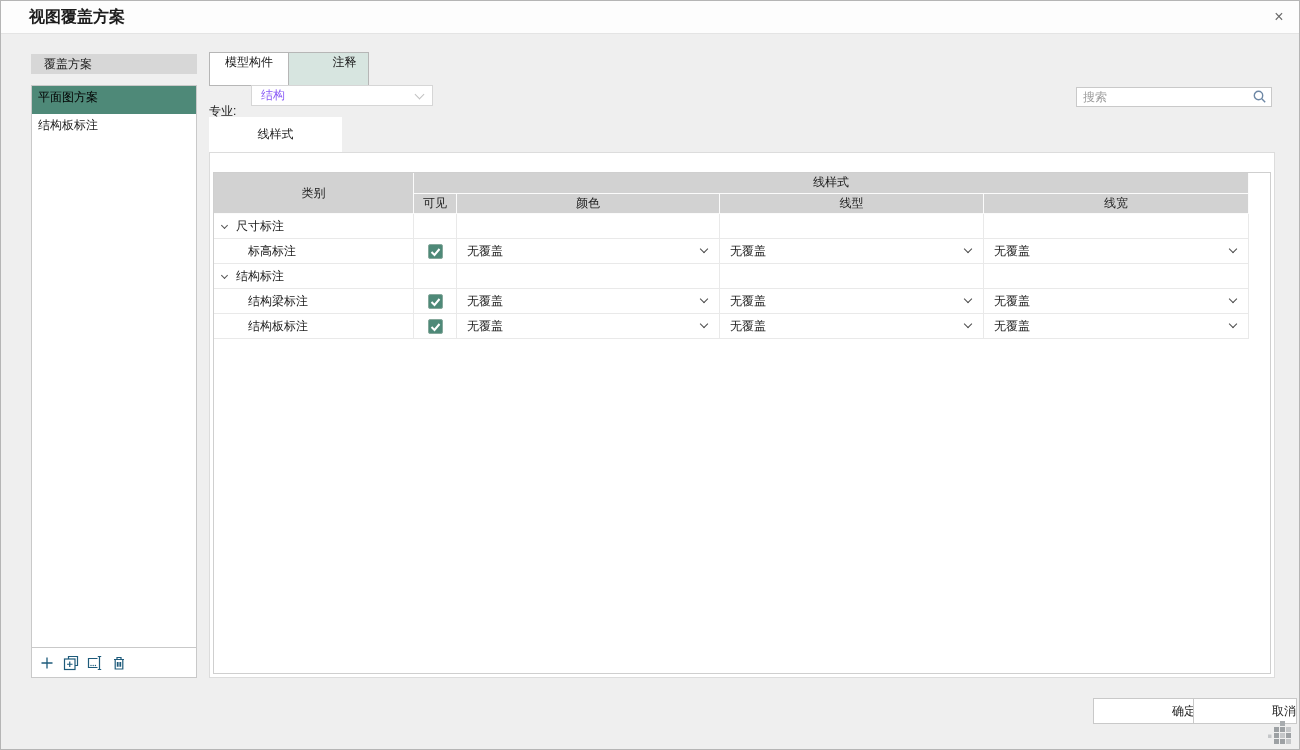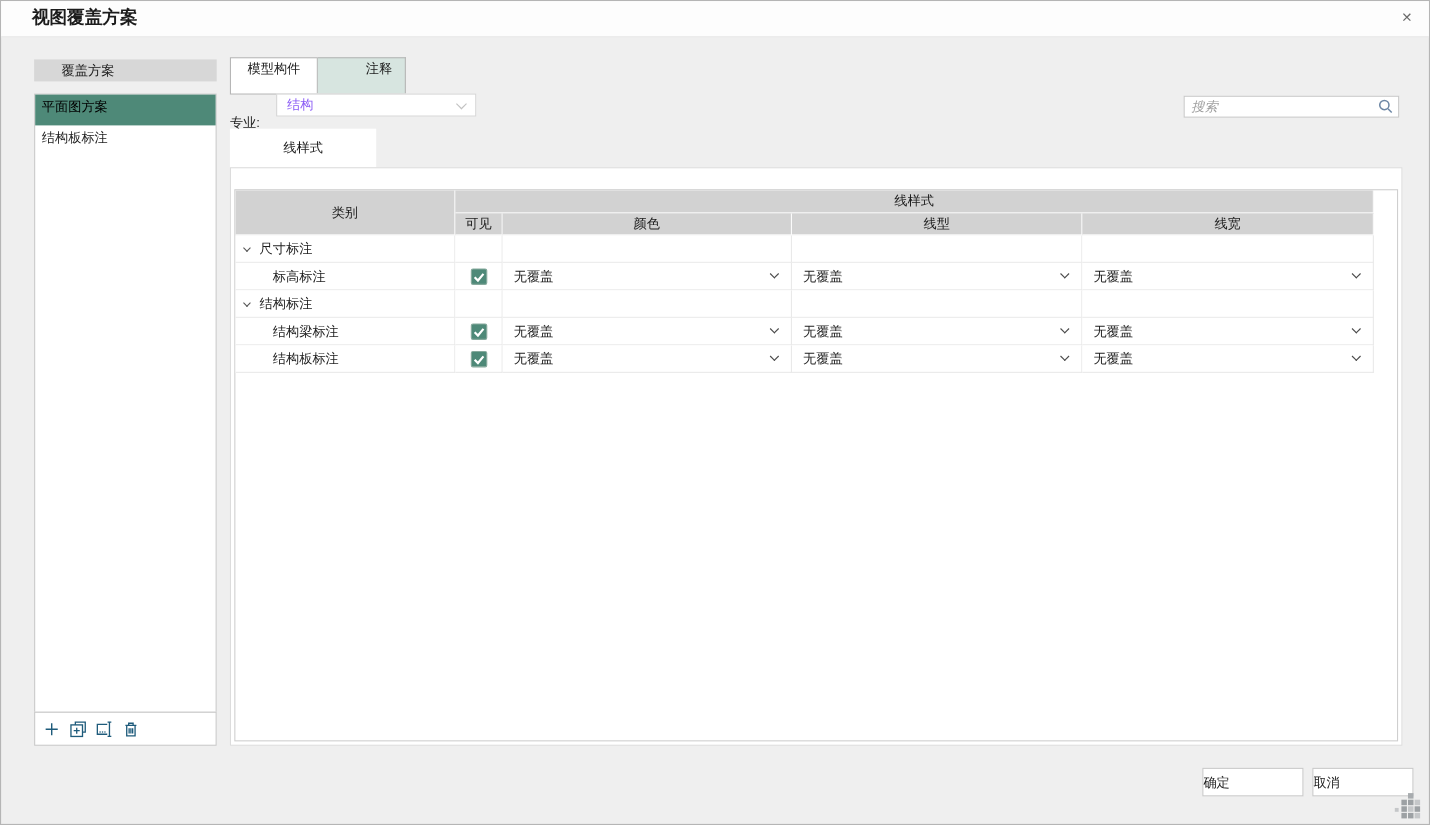--- a/index.html
+++ b/index.html
@@ -11,21 +11,21 @@
 
   
   .titlebar { position:absolute; left:0; top:0; right:0; height:33px; background:#fdfdfd;
               border-bottom:1px solid #e4e4e4; }
   .title { position:absolute; left:28px; top:0; line-height:32px; font-size:16px; font-weight:bold; }
   .close-btn { position:absolute; right:10px; top:6px; width:20px; height:20px; line-height:19px;
                text-align:center; font-size:16px; color:#6b6b6b; cursor:default; }
 
   
   .scheme-label { position:absolute; left:30px; top:53px; width:166px; height:20px;
-                  background:#d7d7d7; line-height:20px; padding-left:25px; }
+                  background:#d7d7d7; line-height:20px; padding-left:13px; }
   .scheme-list { position:absolute; left:30px; top:84px; width:166px; height:563px;
                  background:#fff; border:1px solid #c9c9c9; }
   .scheme-item { height:28px; line-height:22px; padding-left:6px; }
   .scheme-item.selected { background:#4e8978; color:#000; }
   .scheme-toolbar { position:absolute; left:30px; top:646px; width:166px; height:31px;
                     background:#fff; border:1px solid #c9c9c9; display:flex; align-items:center;
                     padding-left:7px; gap:8px; }
   .tool-icon { width:16px; height:16px; display:inline-block; }
 
   
@@ -38,21 +38,21 @@
   .disc-label { position:absolute; left:208px; top:84px; height:21px; line-height:21px;margin-top:16px; }
   .disc-select { position:absolute; left:250px; top:84px; width:182px; height:21px; background:#fff;
                  border:1px solid #d6d6d6; line-height:19px; padding-left:9px; color:#8b5cf6; }
   .disc-chev { position:absolute; right:9px; top:5px; width:7px; height:7px;
                border-right:1.5px solid #c2c2c2; border-bottom:1.5px solid #c2c2c2;
                transform:rotate(45deg); }
 
   
   .search-wrap { position:absolute; left:1075px; top:86px; width:196px; height:20px; }
   .search-input { width:196px; height:20px; border:1px solid #c9c9c9; background:#fff;
-                  padding:0 24px 0 6px; font-size:12px; font-family:inherit; color:#c2410c; outline:none;font-style:italic; }
+                  padding:0 24px 0 6px; font-size:12px; font-family:inherit; color:#c2410c; outline:none; }
   .search-input::placeholder { color:#9e9e9e; }
   .search-icon { position:absolute; right:4px; top:2px; width:16px; height:16px; }
 
   
   .style-tab { position:absolute; left:208px; top:116px; width:133px; height:35px; background:#fff;
                text-align:center; line-height:35px; }
   .main-panel { position:absolute; left:208px; top:151px; width:1066px; height:526px;
                 background:#fff; border:1px solid #dcdcdc; }
   .table-panel { position:absolute; left:3px; top:3px; right:3px; bottom:3px;
                  border:1px solid #cfcfcf; background:#fff; overflow:hidden;margin-top:16px; }
@@ -71,22 +71,22 @@
   .vis-cell { text-align:center; }
   .checkbox { display:inline-block; width:15px; height:15px; background:#4e8978;
               border:1px solid #86a99c; border-radius:2px; vertical-align:middle; }
   .checkbox svg { display:block; margin:1px auto 0; }
   .dd-cell { padding-left:10px; }
   .dd-chev { position:absolute; right:12px; top:50%; width:6px; height:6px; margin-top:-5px;
              border-right:1.2px solid #4b4b4b; border-bottom:1.2px solid #4b4b4b;
              transform:rotate(45deg); }
 
   
-  .btn { position:absolute; top:697px; width:92px; height:26px; background:#fff;
-         border:1px solid #c9c9c9; text-align:left; line-height:24px; }
+  .btn { position:absolute; top:697px; width:104px; height:26px; background:#fff;
+         border:1px solid #c9c9c9; text-align:right; line-height:24px; }
   .btn-ok { left:1092px; } .btn-cancel { left:1192px; }
   .corner-logo { position:absolute; left:1266px; top:719px; }
 </style>
 </head>
 <body>
 
 <div class="dialog">
 
   <div class="titlebar">
     <span class="title">视图覆盖方案</span>

